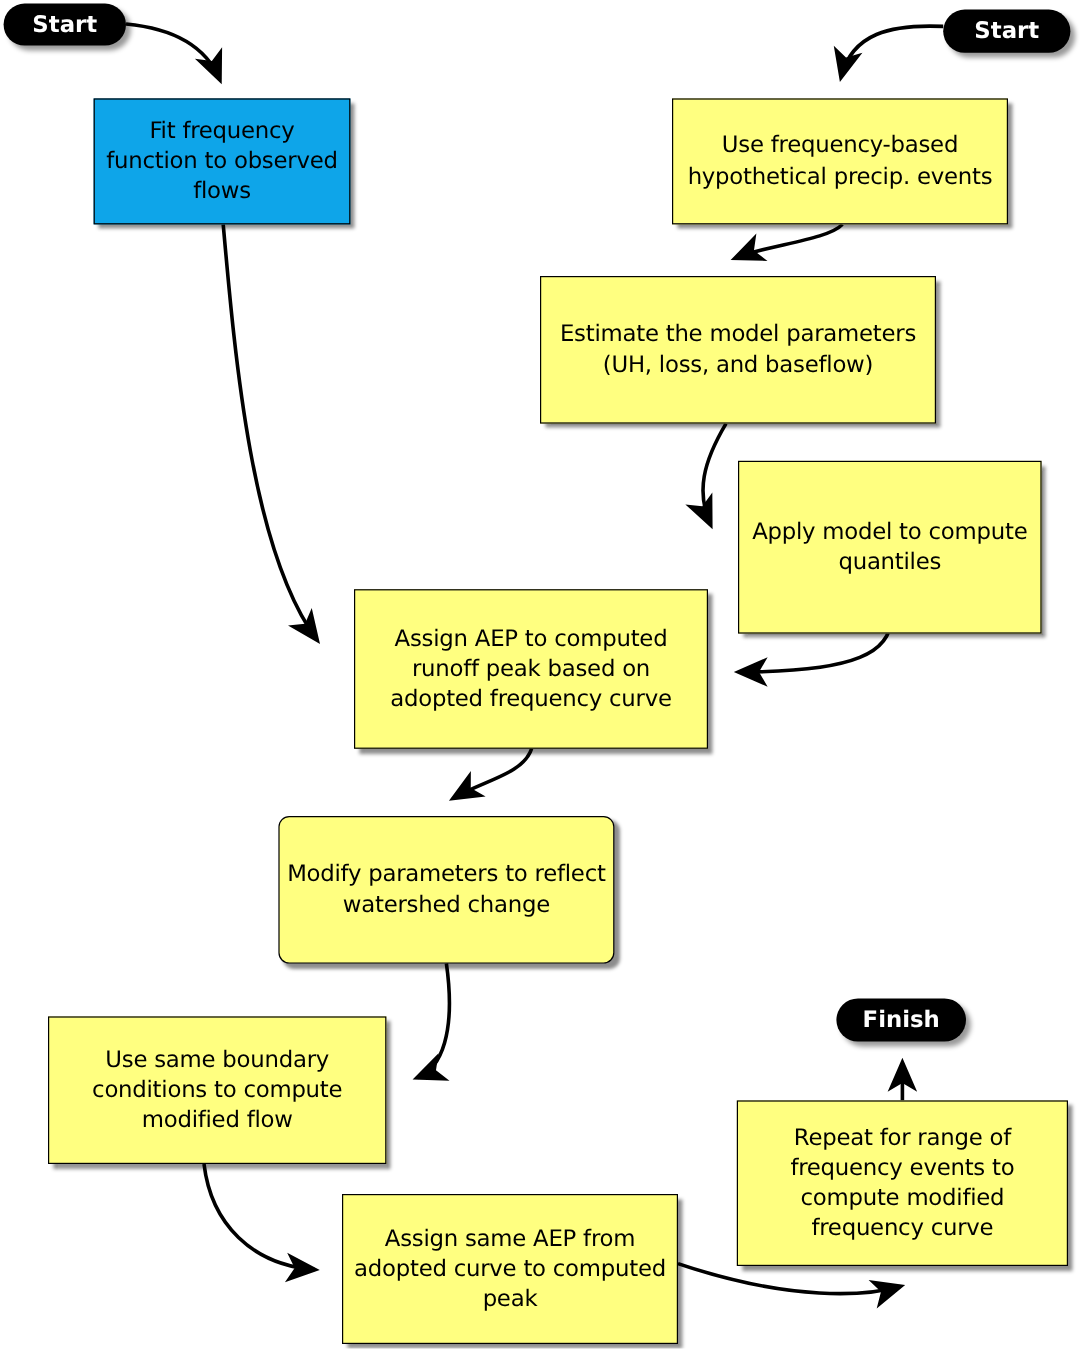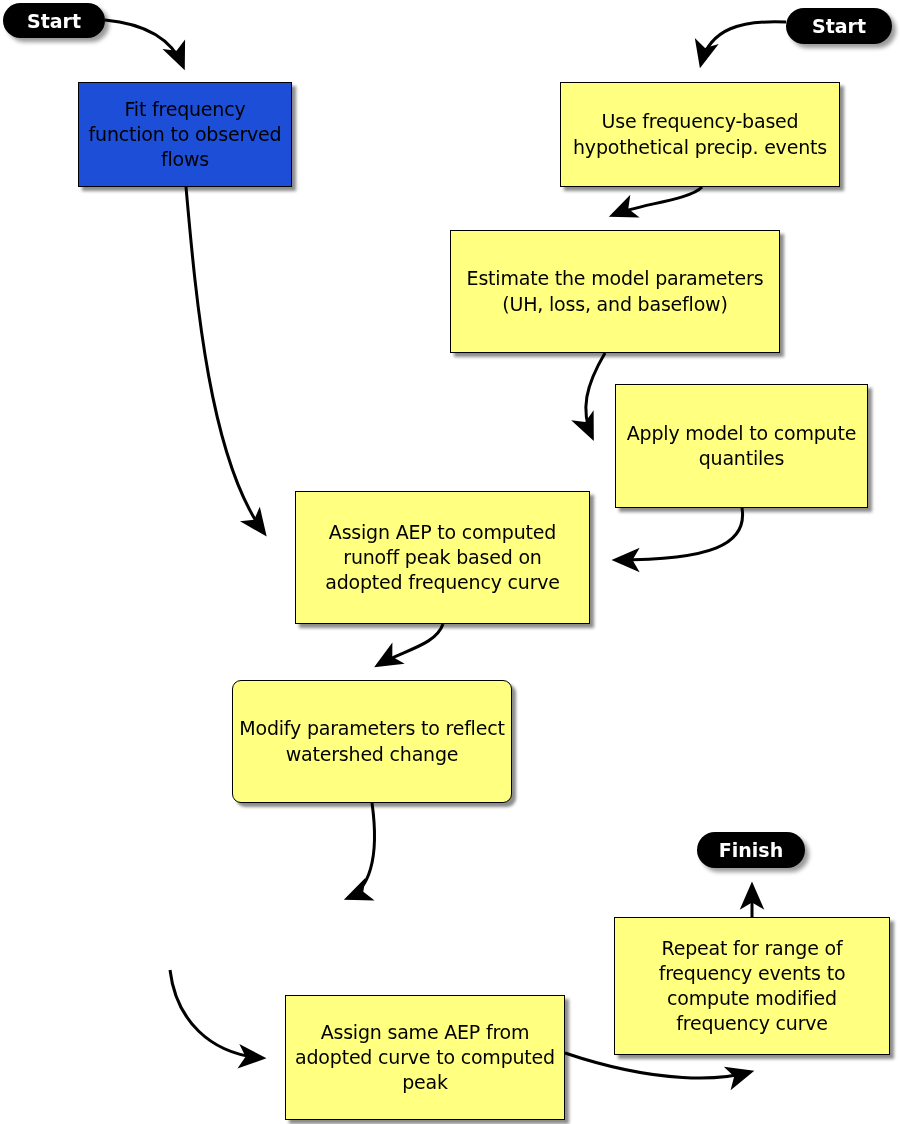--- a/index.html
+++ b/index.html
@@ -33,21 +33,21 @@
     text-align: center;
     border: 1.5px solid #000000;
     color: #000000;
     font-size: 19px;
     line-height: 1.32;
     letter-spacing: -0.2px;
     box-shadow: 4px 4px 3px rgba(0,0,0,0.45);
     padding: 2px 6px;
   }
   .node.process { background: #ffff80; align-items: center; }
-  .node.highlight { background: #1d4ed8; }
+  .node.highlight { background: #0ea5e9; }
   .terminator {
     position: absolute;
     box-sizing: border-box;
     display: flex;
     align-items: center;
     justify-content: center;
     background: #000000;
     color: #ffffff;
     border-radius: 999px;
     font-size: 19px;
@@ -105,32 +105,35 @@
   </div>
 
   <div class="node process" style="left:560px; top:82px; width:280px; height:105px;">
     <span>Use frequency-based hypothetical precip. events</span>
   </div>
 
   <div class="node process" style="left:450px; top:230px; width:330px; height:123px;">
     <span>Estimate the model parameters (UH, loss, and baseflow)</span>
   </div>
 
-  <div class="node process" style="left:615px; top:384px; width:253px; height:124px;">
+  <div class="node process" style="left:615px; top:384px; width:253px; height:144px;">
     <span>Apply model to compute quantiles</span>
   </div>
 
   <div class="node process" style="left:295px; top:491px; width:295px; height:133px;">
     <span>Assign AEP to computed runoff peak based on adopted frequency curve</span>
   </div>
 
   <div class="node process" style="left:232px; top:680px; width:280px; height:123px;border-radius:9px;">
     <span>Modify parameters to reflect watershed change</span>
   </div>
 
+  <div class="node process" style="left:40px; top:847px; width:282px; height:123px;">
+    <span>Use same boundary conditions to compute modified flow</span>
+  </div>
 
   <div class="node process" style="left:285px; top:995px; width:280px; height:125px;">
     <span>Assign same AEP from adopted curve to computed peak</span>
   </div>
 
   <div class="node process" style="left:614px; top:917px; width:276px; height:138px;">
     <span>Repeat for range of frequency events to compute modified frequency curve</span>
   </div>
 
   <div class="terminator" style="left:697px; top:832px; width:108px; height:36px;">

